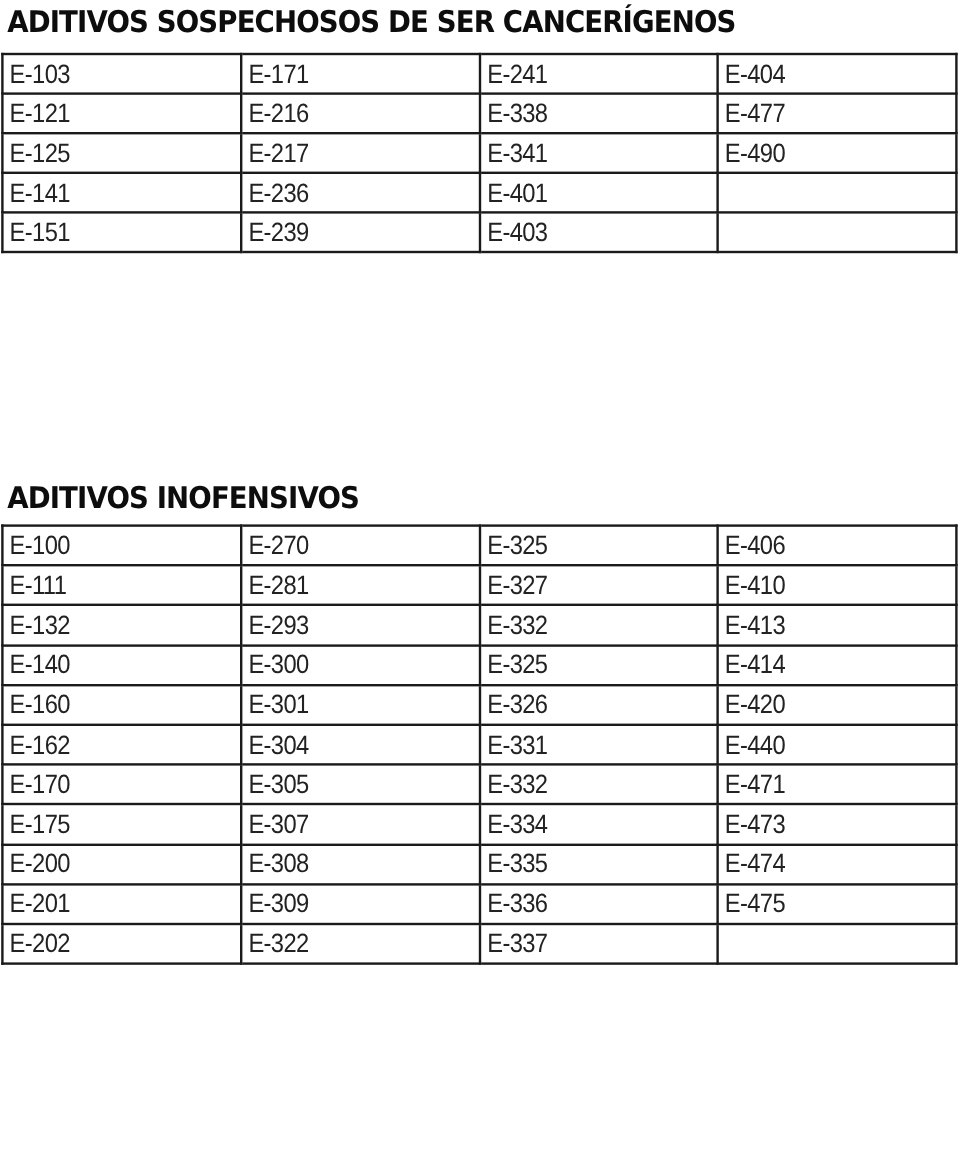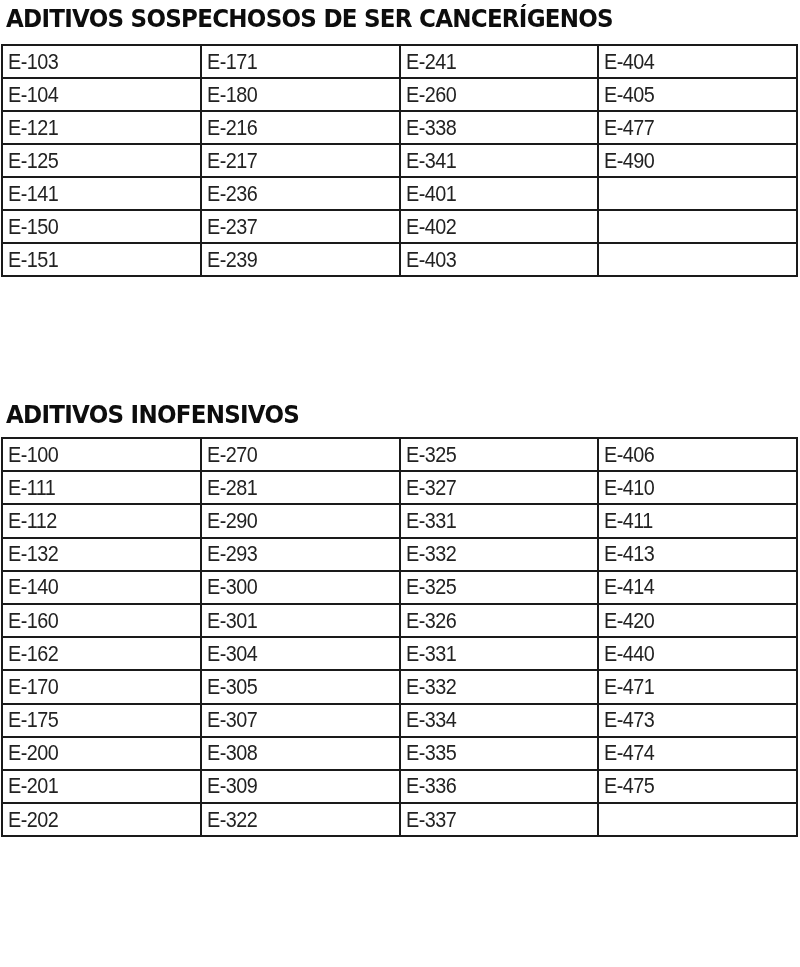--- a/index.html
+++ b/index.html
@@ -42,47 +42,35 @@
 <div id="title1" class="title">ADITIVOS SOSPECHOSOS DE SER CANCERÍGENOS</div>
 <table id="table1" class="grid">
   <tbody id="tbody1">
       <tr>
         <td><span>E-103</span></td>
         <td><span>E-171</span></td>
         <td><span>E-241</span></td>
         <td><span>E-404</span></td>
       </tr>
       <tr>
-        <td><span>E-104</span></td>
-        <td><span>E-180</span></td>
-        <td><span>E-260</span></td>
-        <td><span>E-405</span></td>
-      </tr>
-      <tr>
         <td><span>E-121</span></td>
         <td><span>E-216</span></td>
         <td><span>E-338</span></td>
         <td><span>E-477</span></td>
       </tr>
       <tr>
         <td><span>E-125</span></td>
         <td><span>E-217</span></td>
         <td><span>E-341</span></td>
         <td><span>E-490</span></td>
       </tr>
       <tr>
         <td><span>E-141</span></td>
         <td><span>E-236</span></td>
         <td><span>E-401</span></td>
-        <td><span></span></td>
-      </tr>
-      <tr>
-        <td><span>E-150</span></td>
-        <td><span>E-237</span></td>
-        <td><span>E-402</span></td>
         <td><span></span></td>
       </tr>
       <tr>
         <td><span>E-151</span></td>
         <td><span>E-239</span></td>
         <td><span>E-403</span></td>
         <td><span></span></td>
       </tr>
     </tbody>
 </table>
@@ -94,26 +82,20 @@
         <td><span>E-100</span></td>
         <td><span>E-270</span></td>
         <td><span>E-325</span></td>
         <td><span>E-406</span></td>
       </tr>
       <tr>
         <td><span>E-111</span></td>
         <td><span>E-281</span></td>
         <td><span>E-327</span></td>
         <td><span>E-410</span></td>
-      </tr>
-      <tr>
-        <td><span>E-112</span></td>
-        <td><span>E-290</span></td>
-        <td><span>E-331</span></td>
-        <td><span>E-411</span></td>
       </tr>
       <tr>
         <td><span>E-132</span></td>
         <td><span>E-293</span></td>
         <td><span>E-332</span></td>
         <td><span>E-413</span></td>
       </tr>
       <tr>
         <td><span>E-140</span></td>
         <td><span>E-300</span></td>

